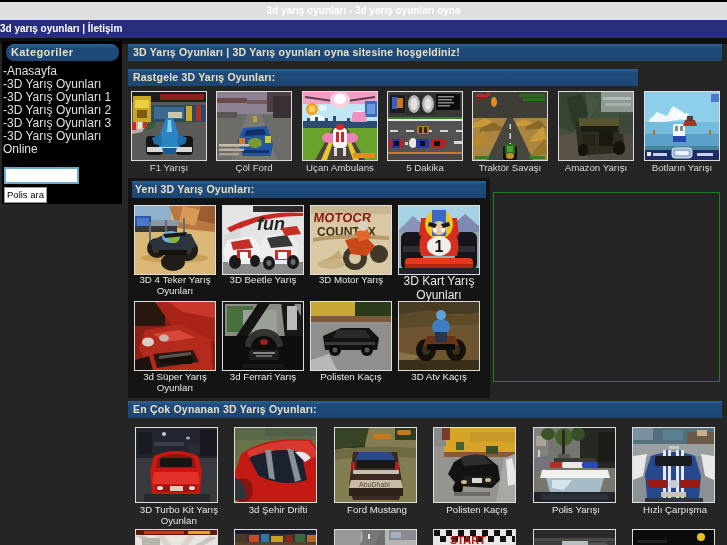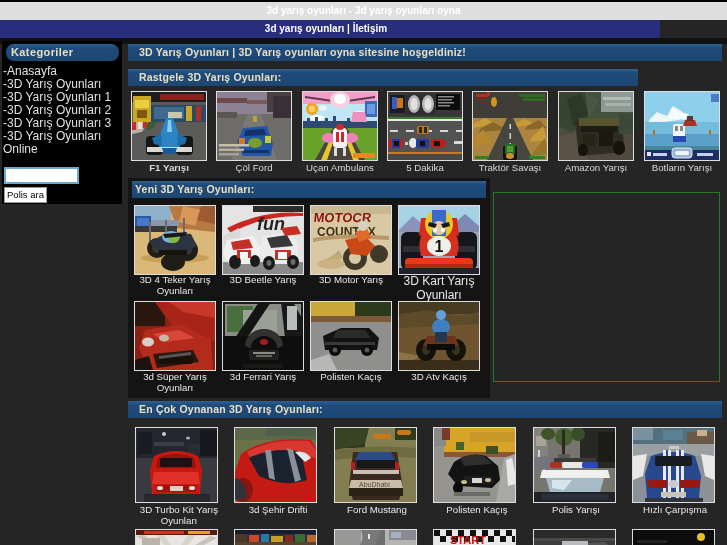--- a/index.html
+++ b/index.html
@@ -1,30 +1,30 @@
 <!DOCTYPE html>
 <html><head>
 <meta charset="utf-8">
 <style>
 html,body{margin:0;padding:0;}
 body{width:727px;height:545px;background:#252525;font-family:"Liberation Sans",sans-serif;overflow:hidden;position:relative;}
 .abs{position:absolute;}
-.hdr{background:linear-gradient(#2c6293 0px,#1f4b7b 4px,#1d4672 100%);color:#e9e0c2;font-weight:bold;font-size:10.5px;letter-spacing:0.2px;line-height:17px;padding-left:11px;box-sizing:border-box;}
+.hdr{background:linear-gradient(#2c6293 0px,#1f4b7b 4px,#1d4672 100%);color:#e9e0c2;font-weight:bold;font-size:10.5px;letter-spacing:0.2px;line-height:17px;padding-left:5px;box-sizing:border-box;}
 .cap{color:#e8e8e8;text-align:center;position:absolute;}
 .th{position:absolute;border:1px solid #dedede;overflow:hidden;background:#000;}
 svg{display:block;}
 </style>
 </head>
 <body>
 
 <div class="abs" style="left:0;top:0;width:727px;height:2px;background:#000;"></div>
 
 <div class="abs" style="left:0;top:2px;width:727px;height:18px;background:#dfdfdf;color:#ffffff;font-weight:bold;font-size:10px;line-height:18px;text-align:center;">3d yarış oyunları - 3d yarış oyunları oyna</div>
 
-<div class="abs" style="left:0;top:20px;width:660px;height:18px;background:#282e7c;color:#ffffff;font-size:10px;font-weight:bold;line-height:18px;text-align:center;padding-right:8px;box-sizing:border-box;">3d yarış oyunları | İletişim</div>
+<div class="abs" style="left:0;top:20px;width:727px;height:18px;background:#282e7c;color:#ffffff;font-size:10px;font-weight:bold;line-height:18px;text-align:left;padding-right:8px;box-sizing:border-box;">3d yarış oyunları | İletişim</div>
 
 <div class="abs" style="left:0;top:38px;width:727px;height:6px;background:#101010;"></div>
 
 <div class="abs" style="left:2px;top:41px;width:120px;height:163px;background:#000;"></div>
 <div class="abs hdr" style="left:6px;top:44px;width:113px;height:17px;font-size:11px;padding-left:5px;letter-spacing:0.4px;border-radius:8px;">Kategoriler</div>
 <div class="abs" style="left:3px;top:65px;width:117px;color:#e0e0e0;font-size:12px;line-height:13px;">-Anasayfa<br>-3D Yarış Oyunları<br>-3D Yarış Oyunları 1<br>-3D Yarış Oyunları 2<br>-3D Yarış Oyunları 3<br>-3D Yarış Oyunları Online</div>
 <div class="abs" style="left:4px;top:167px;width:71px;height:13px;background:#fff;border:2px solid #6aa8cf;"></div>
 <div class="abs" style="left:4px;top:187px;width:41px;height:14px;background:#fff;border:1px solid #9a9a9a;color:#000;font-size:9.5px;line-height:14px;text-align:center;white-space:nowrap;">Polis ara</div>
 
 <div class="abs hdr" style="left:128px;top:44px;width:594px;height:17px;">3D Yarış Oyunları | 3D Yarış oyunları oyna sitesine hoşgeldiniz!</div>
@@ -228,21 +228,21 @@
 <rect x="8" y="38" width="2" height="5" fill="#c86820"></rect>
 <rect x="64" y="38" width="2" height="5" fill="#c86820"></rect>
 <rect x="0" y="58" width="74" height="10" fill="#1c2c66"></rect>
 <rect x="27" y="56" width="20" height="10" rx="3" fill="#9ab4d4" stroke="#dde8f2" stroke-width="1"></rect>
 <rect x="30" y="59" width="14" height="4" rx="2" fill="#f0f4f8"></rect>
 <rect x="2" y="60" width="4" height="4" fill="#e8e8e8"></rect>
 <rect x="8" y="61" width="14" height="3" fill="#c8d0e8"></rect>
 <rect x="52" y="61" width="16" height="3" fill="#c8d0e8"></rect>
 </svg>
   </div>
-<div class="cap" style="left:131px;top:162px;width:76px;font-size:9.7px;color:#d8d8d8;font-weight:bold;">F1 Yarışı</div>
+<div class="cap" style="left:131px;top:162px;width:76px;font-size:9.7px;color:#d8d8d8;">F1 Yarışı</div>
 <div class="cap" style="left:216px;top:162px;width:76px;font-size:9.7px;color:#d8d8d8;">Çöl Ford</div>
 <div class="cap" style="left:302px;top:162px;width:76px;font-size:9.7px;color:#d8d8d8;">Uçan Ambulans</div>
 <div class="cap" style="left:387px;top:162px;width:76px;font-size:9.7px;color:#d8d8d8;">5 Dakika</div>
 <div class="cap" style="left:468px;top:162px;width:84px;font-size:9.7px;color:#d8d8d8;">Traktör Savaşı</div>
 <div class="cap" style="left:554px;top:162px;width:84px;font-size:9.7px;color:#d8d8d8;">Amazon Yarışı</div>
 <div class="cap" style="left:640px;top:162px;width:84px;font-size:9.7px;color:#d8d8d8;">Botların Yarışı</div>
 
 <div class="abs" style="left:128px;top:178px;width:362px;height:220px;background:#141414;"></div>
 <div class="abs hdr" style="left:132px;top:181px;width:354px;height:17px;padding-left:3px;">Yeni 3D Yarış Oyunları:</div>
 <div id="y1" class="th" style="left:134px;top:205px;width:80px;height:68px;">

